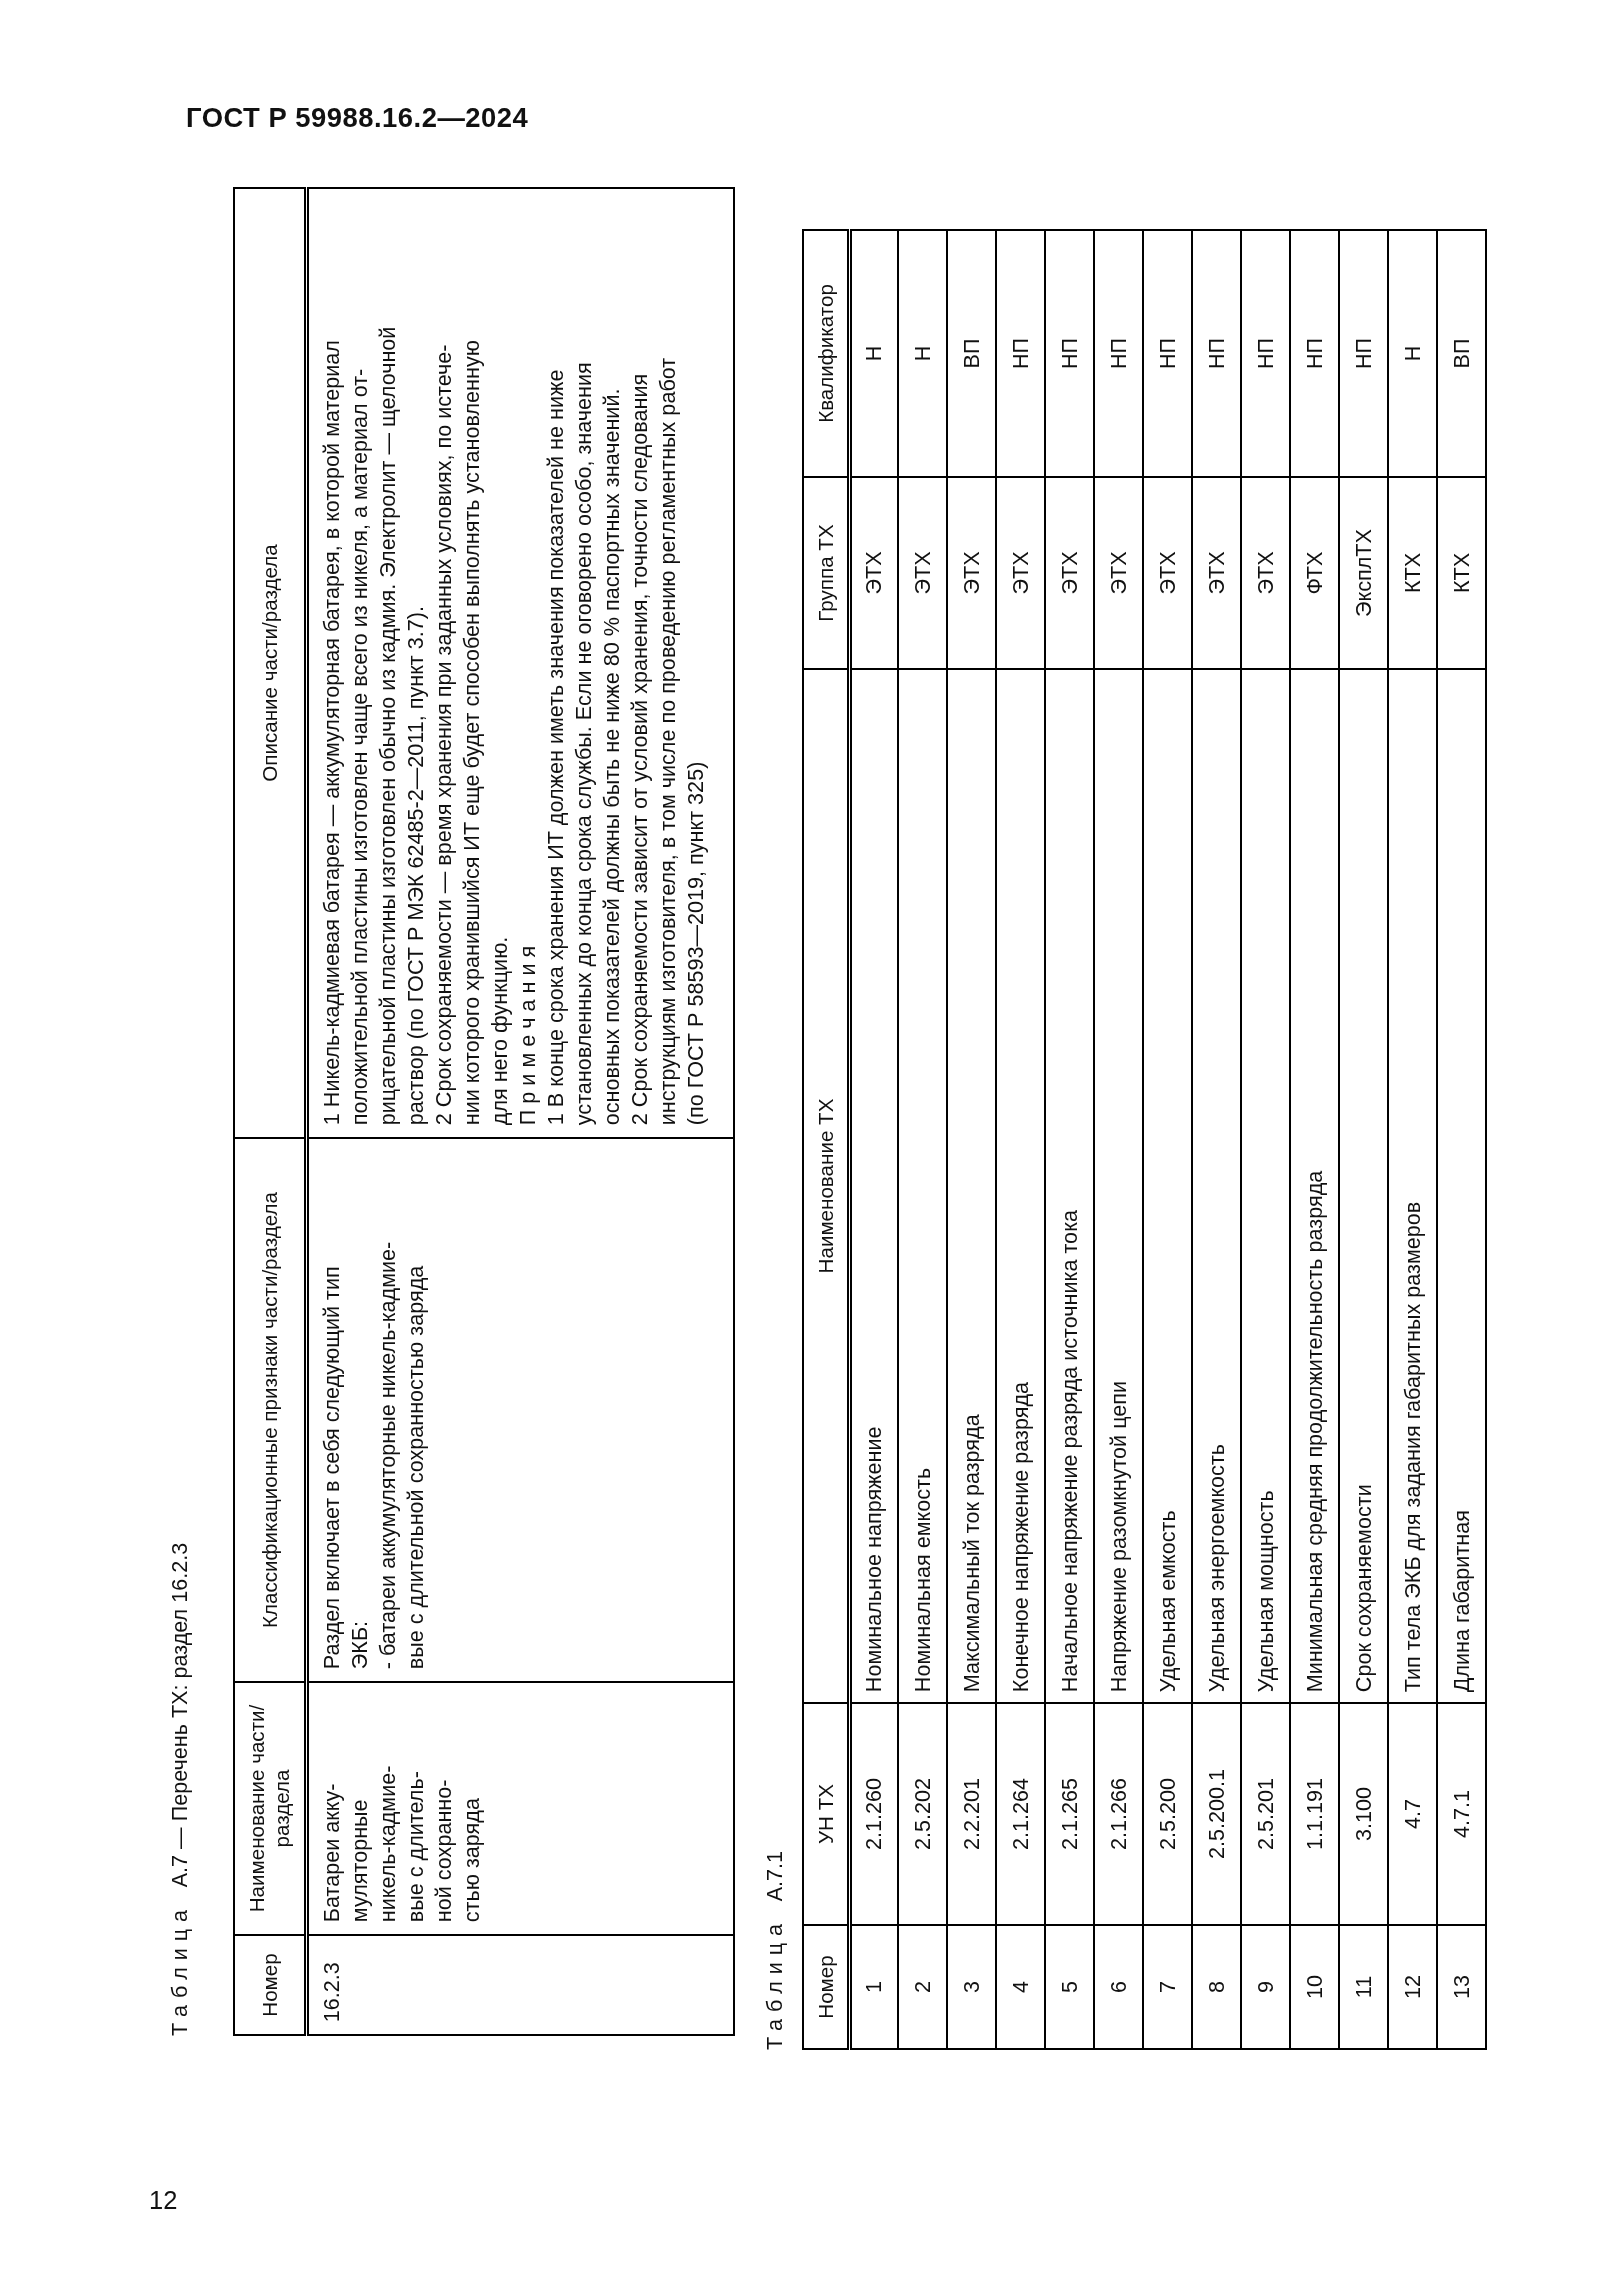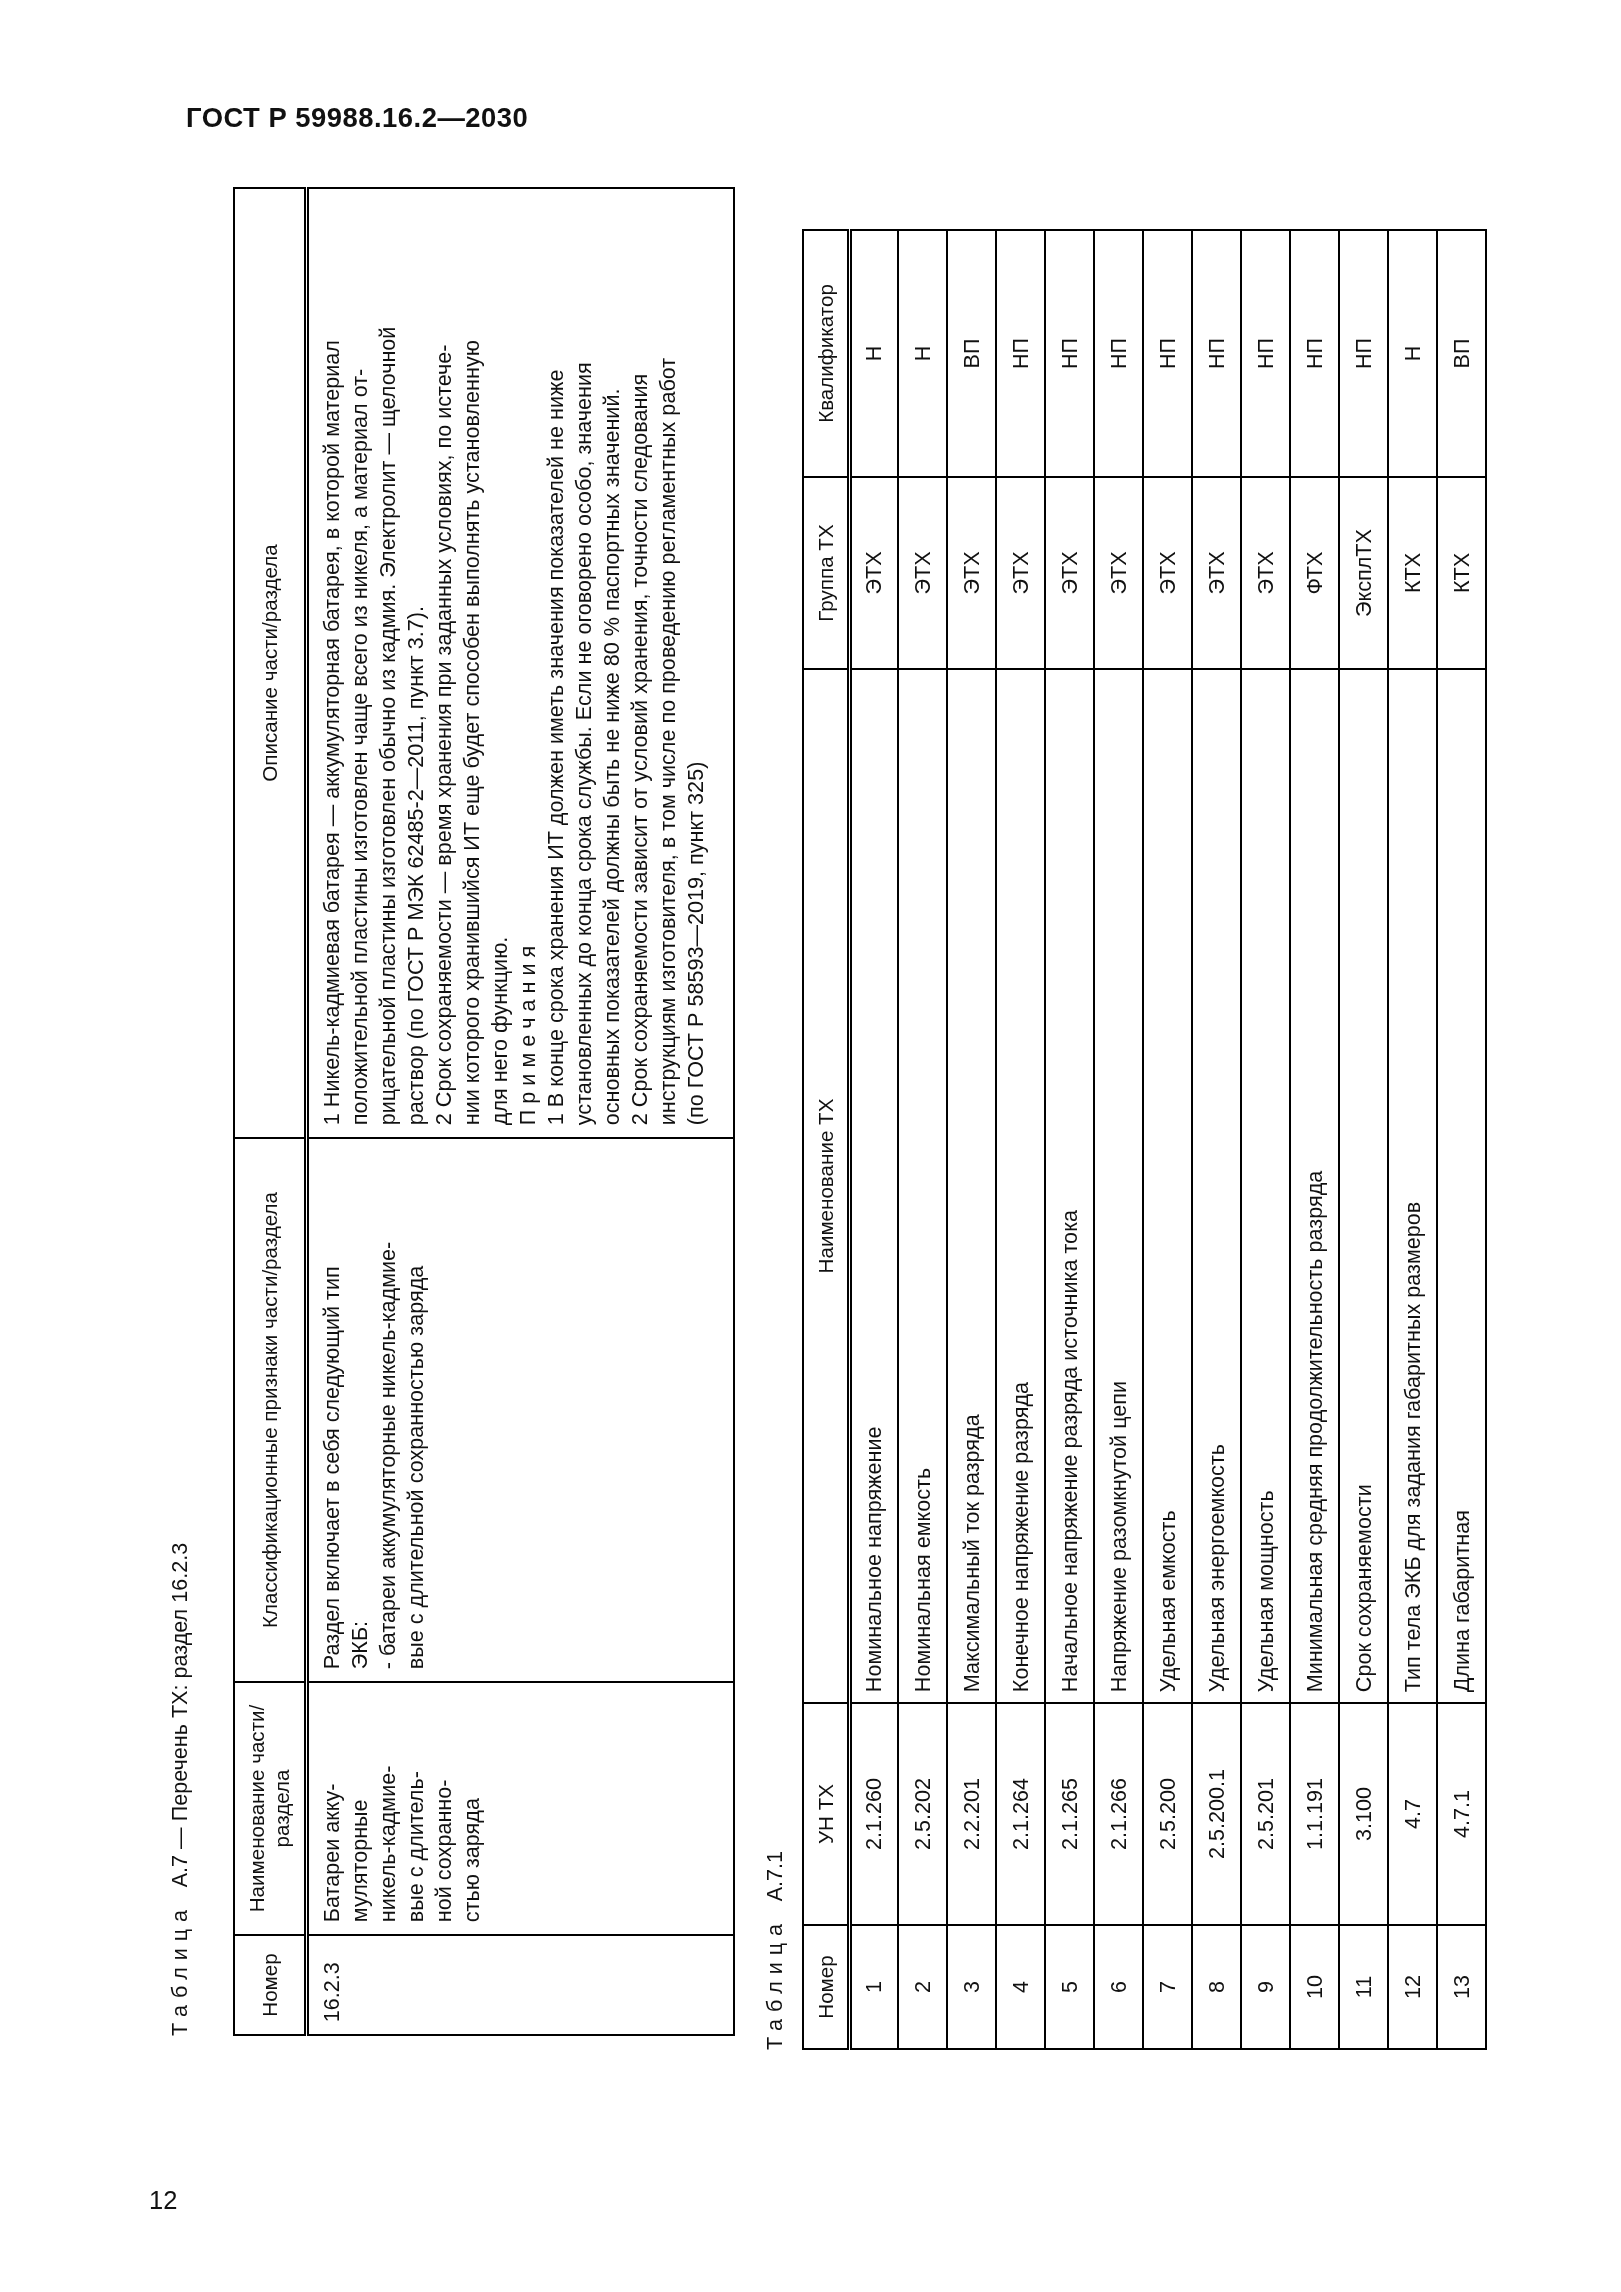--- a/index.html
+++ b/index.html
@@ -44,21 +44,21 @@
 
   .t71 tbody td { vertical-align:middle; font-size:21.6px; padding:2px 7.8px; white-space:nowrap; }
   .t71 td.c { text-align:center; }
   .t71 td.name { text-align:left; padding-left:9.8px; }
 </style>
 </head>
 <body>
 
 <div class="page">
 
-  <div class="doc-header">ГОСТ Р 59988.16.2—2030</div>
+  <div class="doc-header">ГОСТ Р 59988.16.2—2024</div>
 
   <div class="rot" id="a7">
     <div class="tbl-title">
       <span class="sp">Таблица</span><span>А.7 — Перечень ТХ: раздел 16.2.3</span>
     </div>
     <table class="t7">
       <colgroup>
           <col style="width:100px">
           <col style="width:253px">
           <col style="width:544px">

